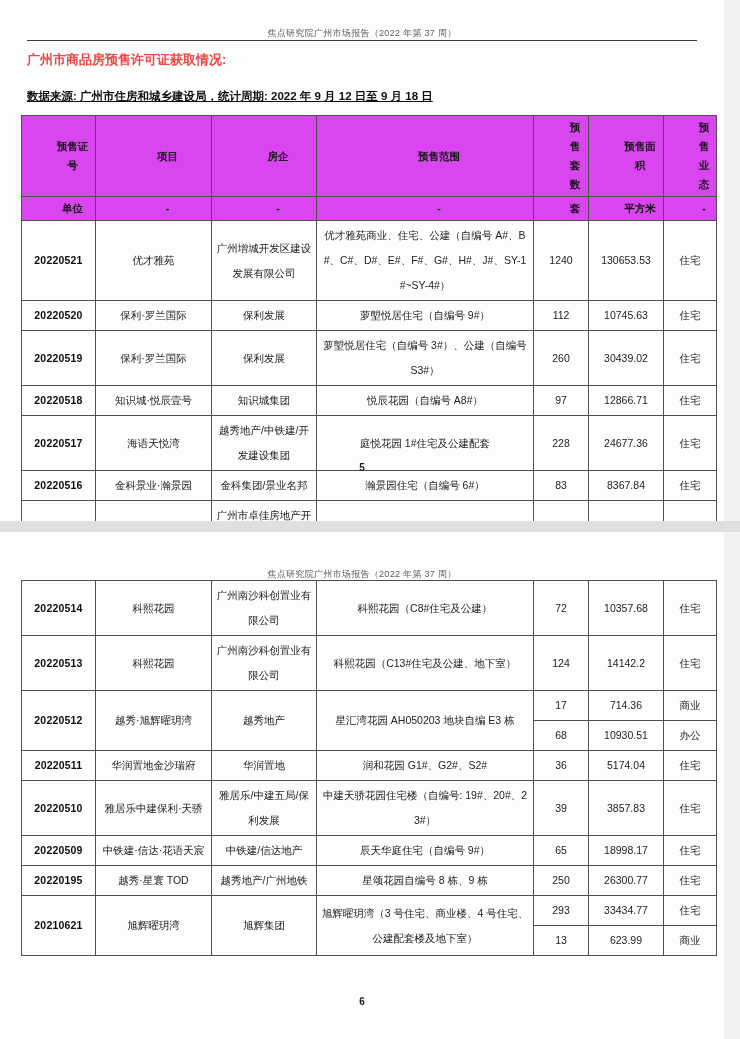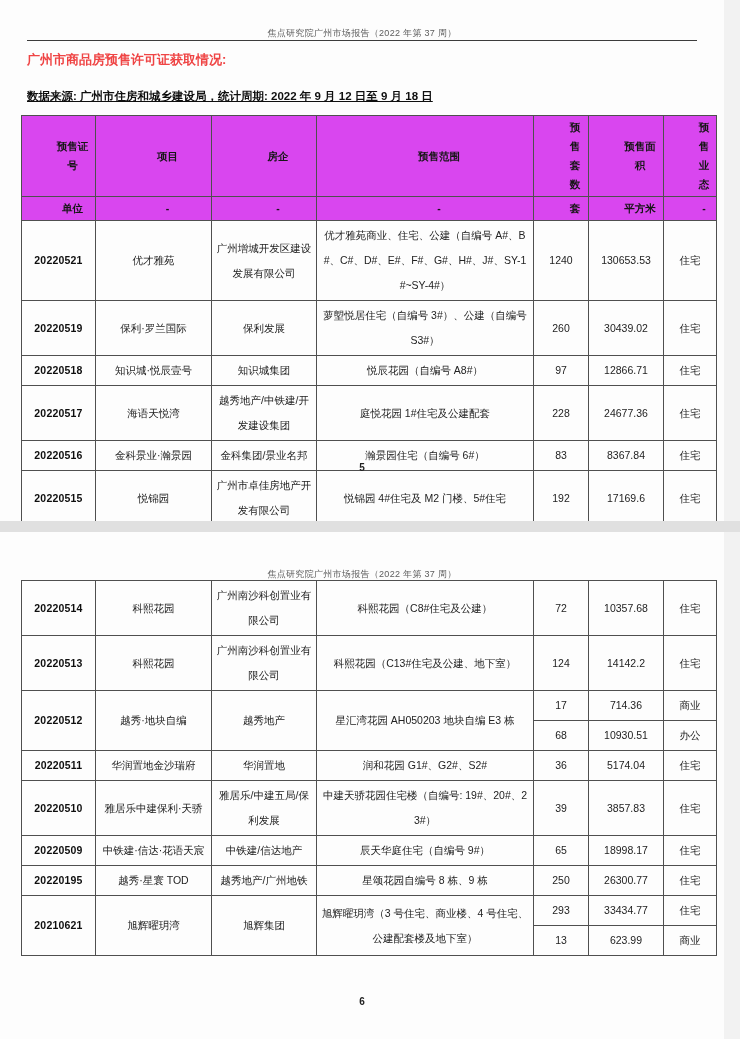--- a/index.html
+++ b/index.html
@@ -92,20 +92,29 @@
         <tr>
           <td class="cert-cell">20220521</td>
           <td>优才雅苑</td>
           <td>广州增城开发区建设发展有限公司</td>
           <td>优才雅苑商业、住宅、公建（自编号 A#、B#、C#、D#、E#、F#、G#、H#、J#、SY-1#~SY-4#）</td>
           <td>1240</td>
           <td>130653.53</td>
           <td>住宅</td>
         </tr>
         <tr>
+          <td class="cert-cell">20220520</td>
+          <td>保利·罗兰国际</td>
+          <td>保利发展</td>
+          <td>萝塱悦居住宅（自编号 9#）</td>
+          <td>112</td>
+          <td>10745.63</td>
+          <td>住宅</td>
+        </tr>
+        <tr>
           <td class="cert-cell">20220519</td>
           <td>保利·罗兰国际</td>
           <td>保利发展</td>
           <td>萝塱悦居住宅（自编号 3#）、公建（自编号 S3#）</td>
           <td>260</td>
           <td>30439.02</td>
           <td>住宅</td>
         </tr>
         <tr>
           <td class="cert-cell">20220518</td>
@@ -179,21 +188,21 @@
           <td class="cert-cell">20220513</td>
           <td>科熙花园</td>
           <td>广州南沙科创置业有限公司</td>
           <td>科熙花园（C13#住宅及公建、地下室）</td>
           <td>124</td>
           <td>14142.2</td>
           <td>住宅</td>
         </tr>
         <tr>
           <td class="cert-cell" rowspan="2">20220512</td>
-          <td rowspan="2">越秀·地块自编</td>
+          <td rowspan="2">越秀·旭辉曜玥湾</td>
           <td rowspan="2">越秀地产</td>
           <td rowspan="2">星汇湾花园 AH050203 地块自编 E3 栋</td>
           <td>17</td>
           <td>714.36</td>
           <td>商业</td>
         </tr>
         <tr>
           <td>68</td>
           <td>10930.51</td>
           <td>办公</td>

